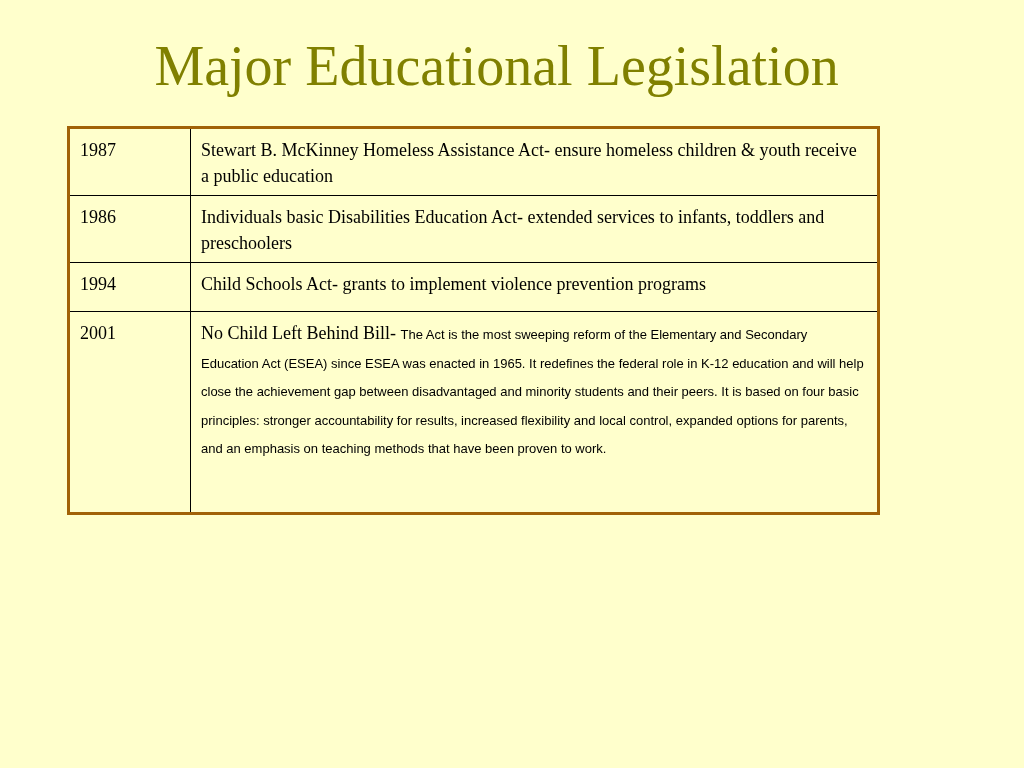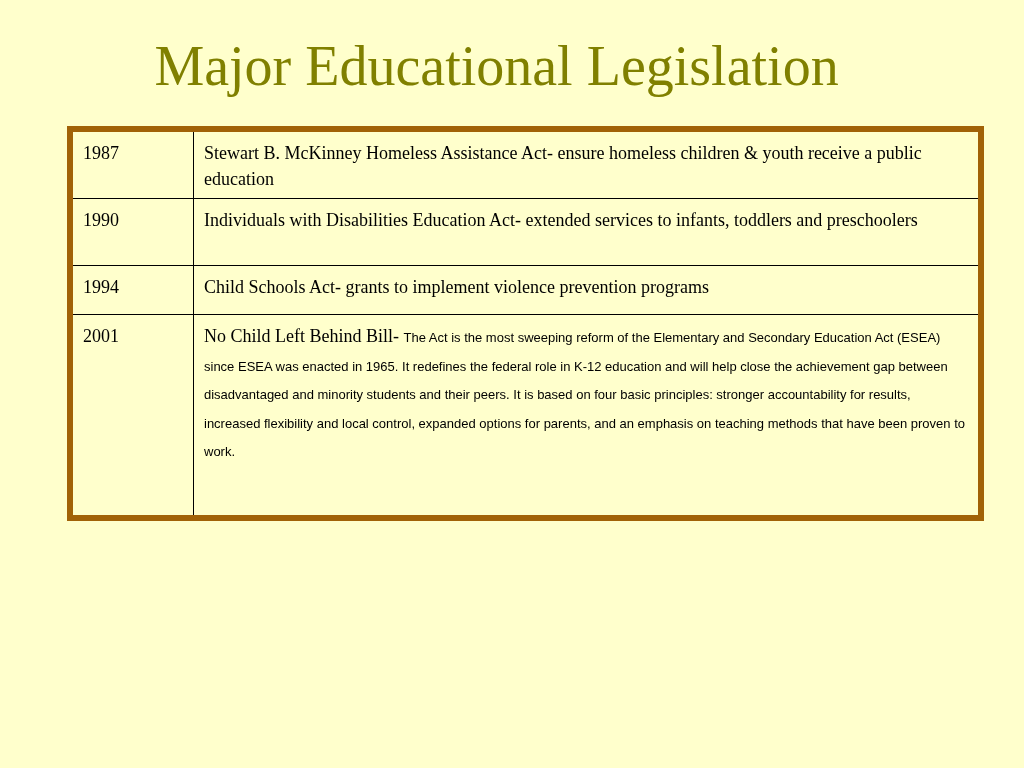--- a/index.html
+++ b/index.html
@@ -24,23 +24,23 @@
       font-size: 56px;
       line-height: 72px;
       color: #808000;
       margin: 0;
       font-weight: normal;
     }
     .legislation-table {
       position: absolute;
       left: 67px;
       top: 126px;
-      width: 917px;
+      width: 813px;
       border-collapse: collapse;
-      border: 6px solid #a16207;
+      border: 3px solid #a16207;
       table-layout: fixed;
     }
     .legislation-table td {
       border: 1px solid #000;
       vertical-align: top;
       padding: 8px 10px 6px 10px;
       font-family: "Liberation Serif", serif;
       font-size: 18px;
       line-height: 26px;
       color: #000;
@@ -64,22 +64,22 @@
 
 <h1 class="slide-title">Major Educational Legislation</h1>
 
 <table class="legislation-table">
   <tbody>
     <tr class="row-1987">
       <td class="year-cell">1987</td>
       <td class="desc-cell">Stewart B. McKinney Homeless Assistance Act- ensure homeless children &amp; youth receive a public education</td>
     </tr>
     <tr class="row-1990">
-      <td class="year-cell">1990</td>
-      <td class="desc-cell">Individuals with Disabilities Education Act- extended services to infants, toddlers and preschoolers</td>
+      <td class="year-cell">1986</td>
+      <td class="desc-cell">Individuals basic Disabilities Education Act- extended services to infants, toddlers and preschoolers</td>
     </tr>
     <tr class="row-1994">
       <td class="year-cell">1994</td>
       <td class="desc-cell">Child Schools Act- grants to implement violence prevention programs</td>
     </tr>
     <tr class="row-2001">
       <td class="year-cell">2001</td>
       <td class="desc-cell"><span>No Child Left Behind Bill- </span><span class="sans-text">The Act is the most sweeping reform of the Elementary and Secondary Education Act (ESEA) since ESEA was enacted in 1965. It redefines the federal role in K-12 education and will help close the achievement gap between disadvantaged and minority students and their peers. It is based on four basic principles: stronger accountability for results, increased flexibility and local control, expanded options for parents, and an emphasis on teaching methods that have been proven to work.</span></td>
     </tr>
   </tbody>

